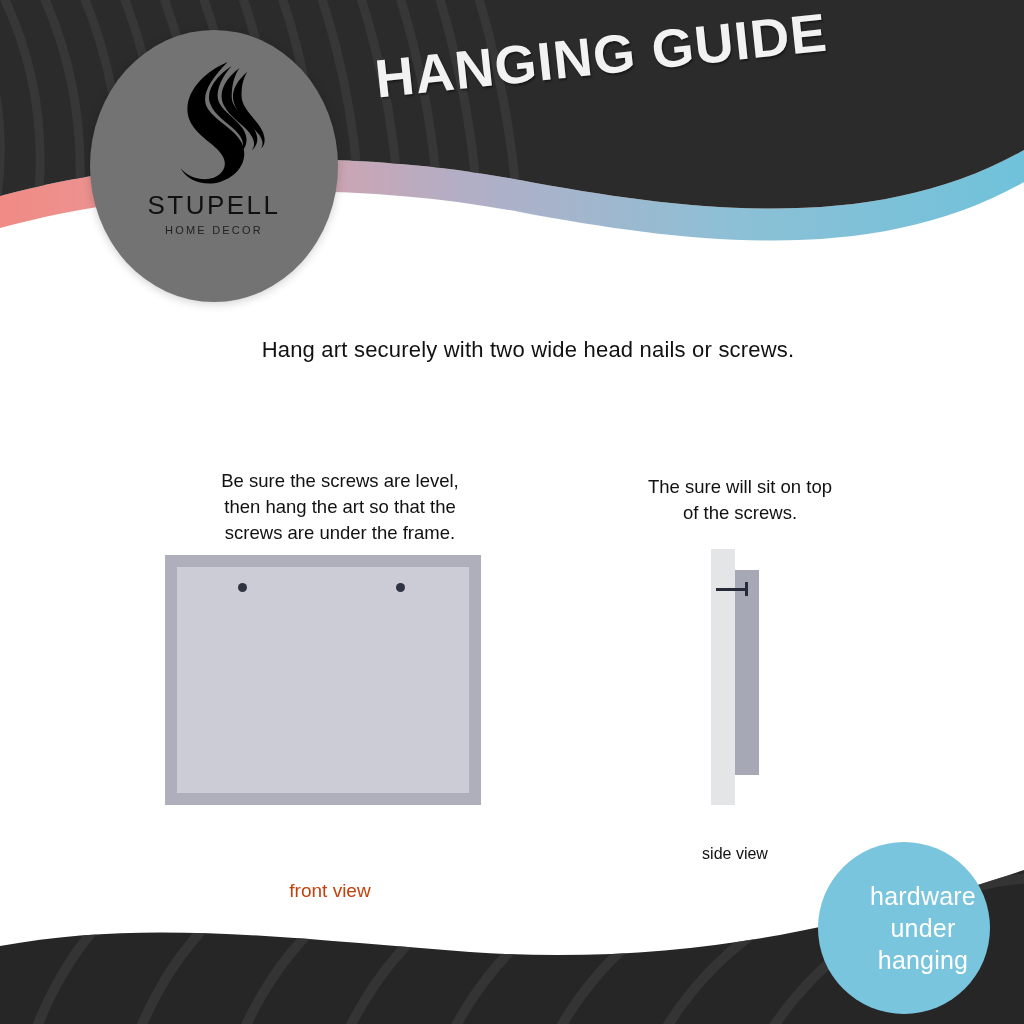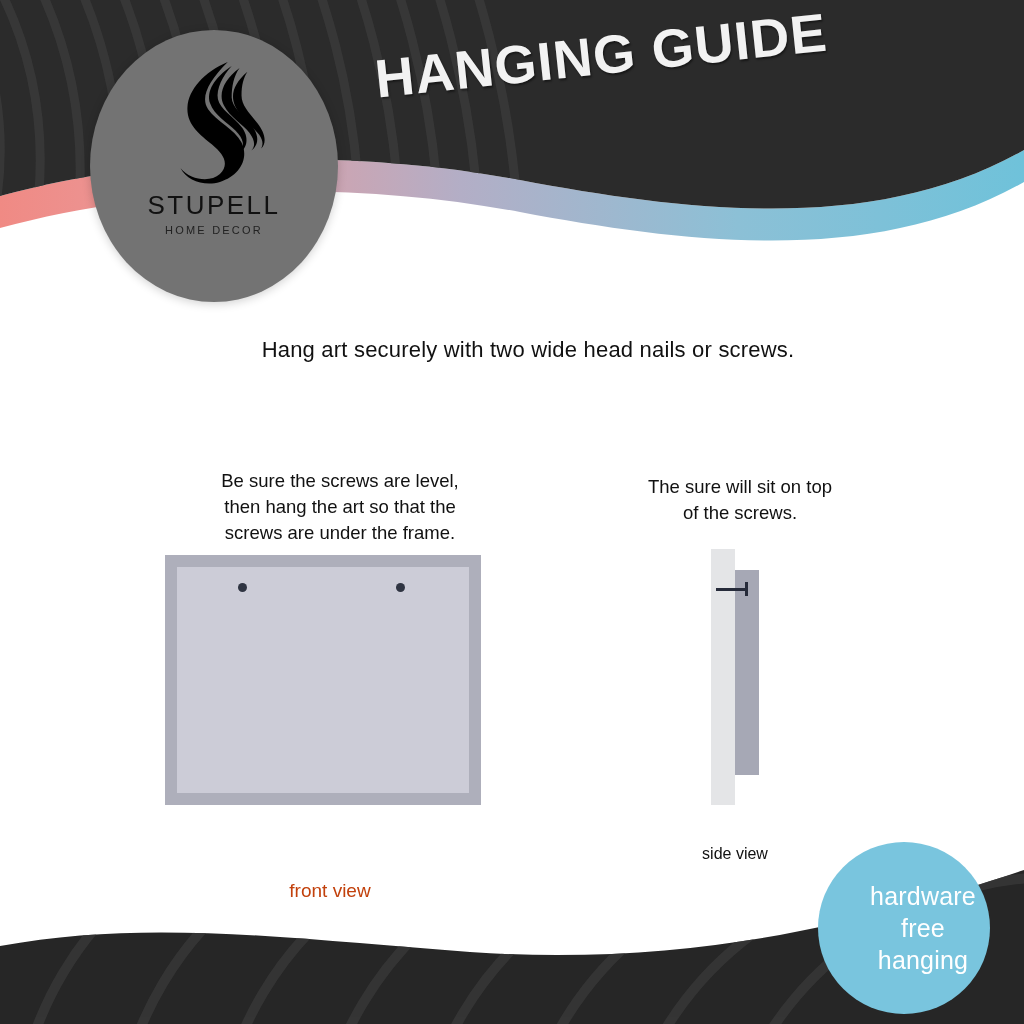--- a/index.html
+++ b/index.html
@@ -348,17 +348,17 @@
   <div id="side-wall"></div>
   <div id="side-frame"></div>
   <div id="side-nail-shaft"></div>
   <div id="side-nail-head"></div>
 
   <div id="front-label">front view</div>
   <div id="side-label">side view</div>
 
   <div id="hardware-badge">
     <span>hardware</span>
-    <span>free</span>
+    <span>under</span>
     <span>hanging</span>
   </div>
 
 </div>
 
 </body></html>

